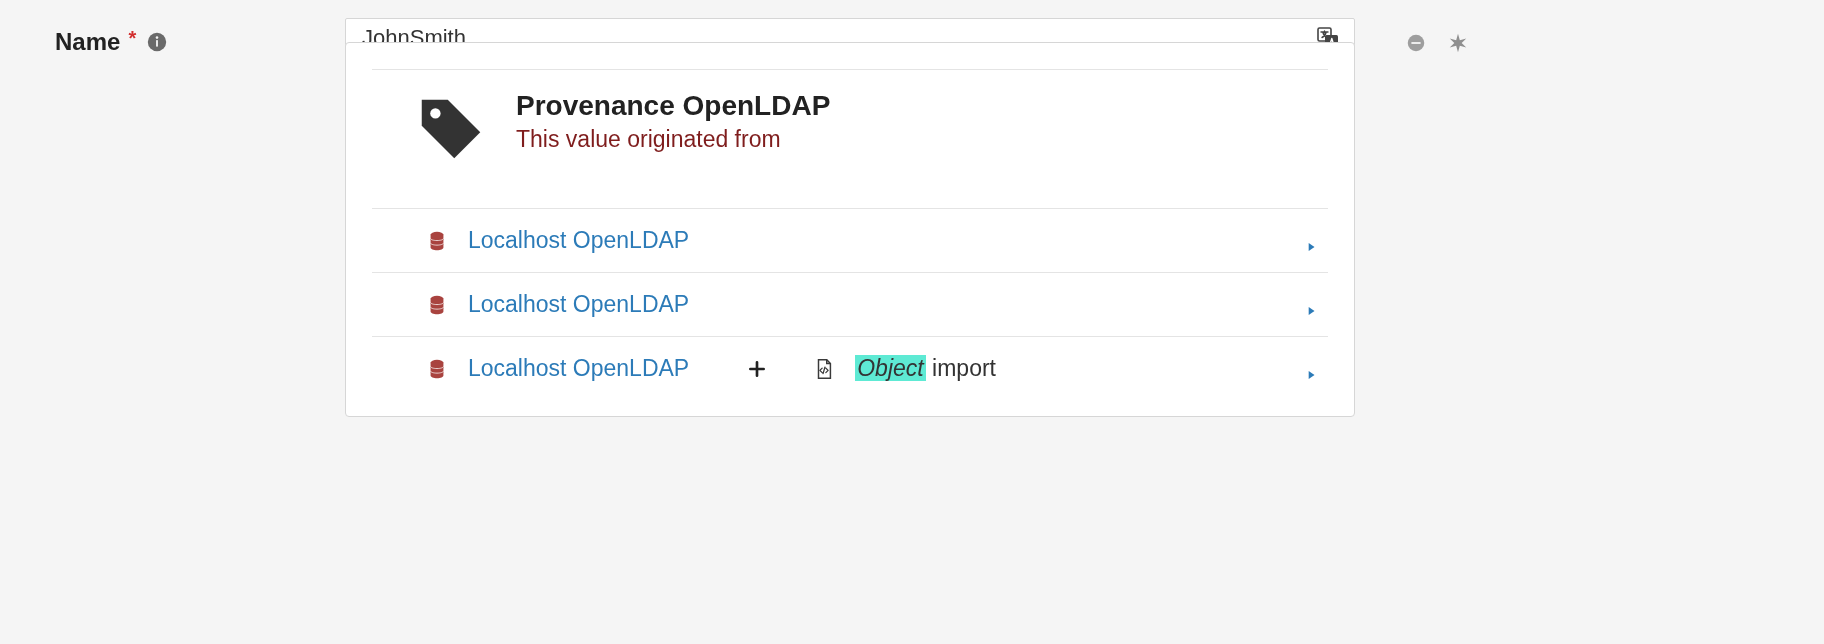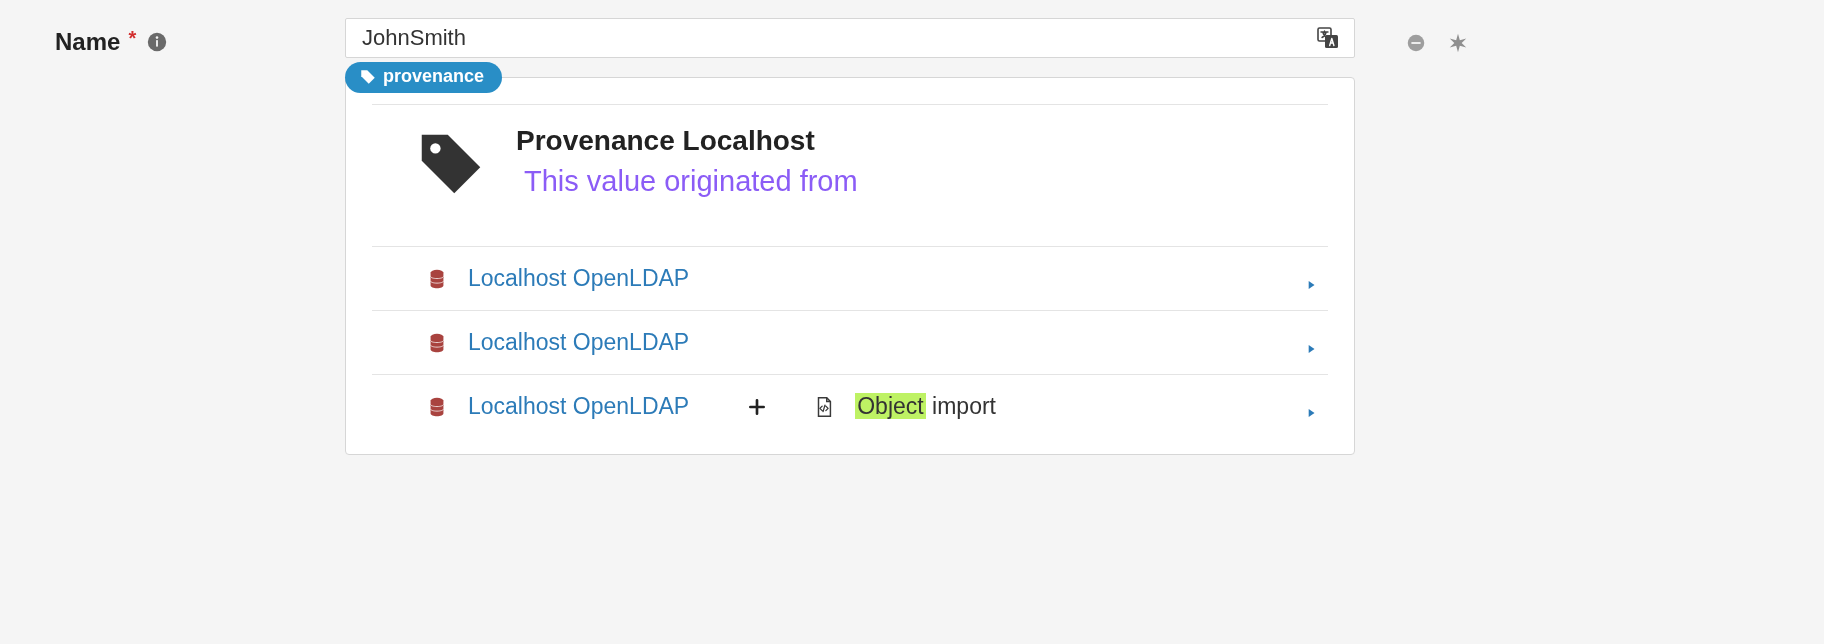--- a/index.html
+++ b/index.html
@@ -92,34 +92,34 @@
   }
   .panel hr.top{border:none;border-top:1px solid #e4e4e4;margin:0 0 20px 0;}
 
   .prov-header{
     display:flex;
     gap:26px;
     padding:0 0 40px 40px;
   }
   .big-tag-icon{width:78px;height:78px;color:#333;flex:0 0 auto;}
   .prov-title{font-weight:700;font-size:28px;color:#222;margin:0 0 4px 0;}
-  .prov-sub{font-size:29px;color:#8b5cf6;margin:8px;}
+  .prov-sub{font-size:23px;color:#7f1d1d;margin:0;}
 
   .item{
     display:flex;
     align-items:center;
     gap:20px;
     border-top:1px solid #e4e4e4;
     padding:18px 10px 18px 54px;
   }
   .db-icon{width:22px;height:22px;color:var(--danger);flex:0 0 auto;}
   .link{color:var(--link);font-size:23px;text-decoration:none;}
   .plus-icon{width:20px;height:20px;color:#222;}
   .code-file-icon{width:22px;height:22px;color:#3a3a3a;}
-  .obj-hl{background:#bef264;padding:0 2px;}
+  .obj-hl{background:#5eead4;padding:0 2px;font-style:italic;}
   .import-txt{color:#333;font-size:23px;}
   .spacer{flex:1;}
   .caret{width:14px;height:14px;color:var(--link);}
 
   .minus-circle{width:22px;height:22px;color:var(--gray);}
   .star-icon{width:22px;height:22px;color:var(--gray2);}
 </style>
 </head>
 <body>
 
@@ -183,37 +183,31 @@
   <div class="field-col">
     <div class="text-input">
       <input type="text" value="JohnSmith" style="">
       <span class="lang-icon">
         <svg viewBox="0 0 24 24" width="24" height="24">
             <use href="#i-lang"></use>
           </svg>
       </span>
     </div>
 
-    <span class="pill">
-      <svg viewBox="0 0 24 24">
-          <use href="#i-tag"></use>
-        </svg>
-      <span>provenance</span>
-    </span>
 
     <div class="panel">
       <hr class="top">
       <div class="prov-header">
         <span class="big-tag-icon">
           <svg viewBox="0 0 24 24" width="78" height="78">
               <use href="#i-tag"></use>
             </svg>
         </span>
         <div>
-          <p class="prov-title">Provenance Localhost</p>
+          <p class="prov-title">Provenance OpenLDAP</p>
           <p class="prov-sub">This value originated from</p>
         </div>
       </div>
 
       <div class="item">
         <span class="db-icon"><svg viewBox="0 0 24 24" width="22" height="22">
               <use href="#i-db"></use>
             </svg></span>
         <a href="#" class="link">Localhost OpenLDAP</a>
         <span class="spacer"></span>

